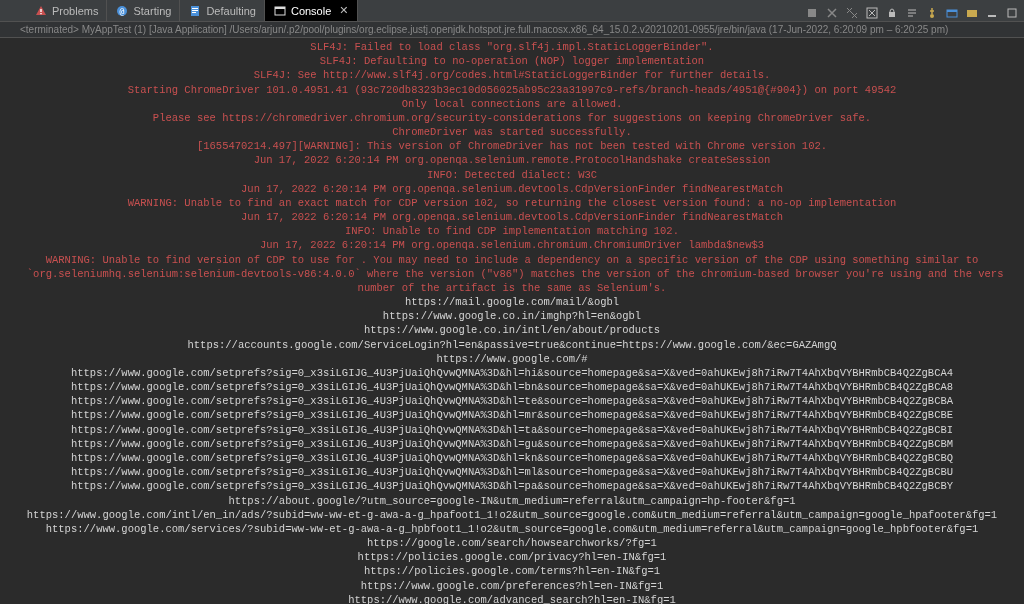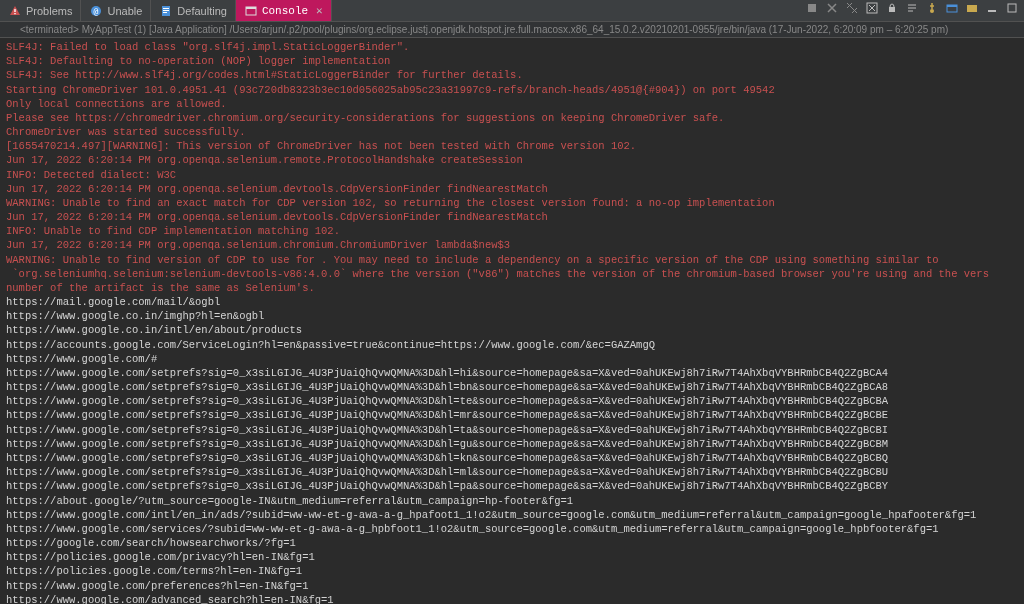--- a/index.html
+++ b/index.html
@@ -8,39 +8,39 @@
       font-family: Menlo, Monaco, 'Courier New', monospace;
       font-size: 11px;
       overflow: hidden;
       width: 1024px;
       height: 604px;
     }
     .tab-bar {
       background: #3c3f41;
       height: 22px;
       display: flex;
-      align-items: flex-start;
+      align-items: flex-end;
       border-bottom: 1px solid #515151;
+      padding-left: 26px;
     }
     .tab {
       display: flex;
       align-items: center;
       padding: 0 8px;
       height: 100%;
       color: #bbbbbb;
       font-family: -apple-system, Helvetica, Arial, sans-serif;
       font-size: 11px;
       gap: 4px;
       border-right: 1px solid #515151;
       cursor: pointer;
     }
     .tab.active {
-      background: #be185d;
+      background: #000000;
       color: #ffffff;
-      font-family: Liberation Mono, monospace;
     }
     .tab-icon {
       width: 14px;
       height: 14px;
       display: inline-flex;
       align-items: center;
       justify-content: center;
     }
     .tab-spacer { flex: 1; }
     .toolbar-icons {
@@ -71,21 +71,21 @@
       align-items: center;
       border-bottom: 1px solid #515151;
     }
     .console-area {
       padding: 2px 6px;
       line-height: 1.35;
       font-size: 10.5px;
       white-space: pre;
       overflow: hidden;
     }
-    .line { display: block; }
+    .line { display: block; text-align: center; }
     .red { color: #c85050; }
     .white { color: #d4d4d4; }
     .close-x {
       margin-left: 4px;
       color: #bbbbbb;
       font-size: 11px;
     }
   </style>
 </head>
 <body>
@@ -101,21 +101,21 @@
       </span>
     <span>Problems</span>
   </div>
   <div class="tab">
     <span class="tab-icon">
         <svg width="12" height="12" viewBox="0 0 12 12">
           <circle cx="6" cy="6" r="5" fill="#4a90d9"></circle>
           <text x="6" y="9" font-size="8" fill="#fff" text-anchor="middle" font-family="monospace">@</text>
         </svg>
       </span>
-    <span>Unable</span>
+    <span>Starting</span>
   </div>
   <div class="tab">
     <span class="tab-icon">
         <svg width="12" height="12" viewBox="0 0 12 12">
           <rect x="2" y="1" width="8" height="10" fill="#4a90d9"></rect>
           <rect x="3" y="3" width="6" height="1" fill="#fff"></rect>
           <rect x="3" y="5" width="6" height="1" fill="#fff"></rect>
           <rect x="3" y="7" width="4" height="1" fill="#fff"></rect>
         </svg>
       </span>

